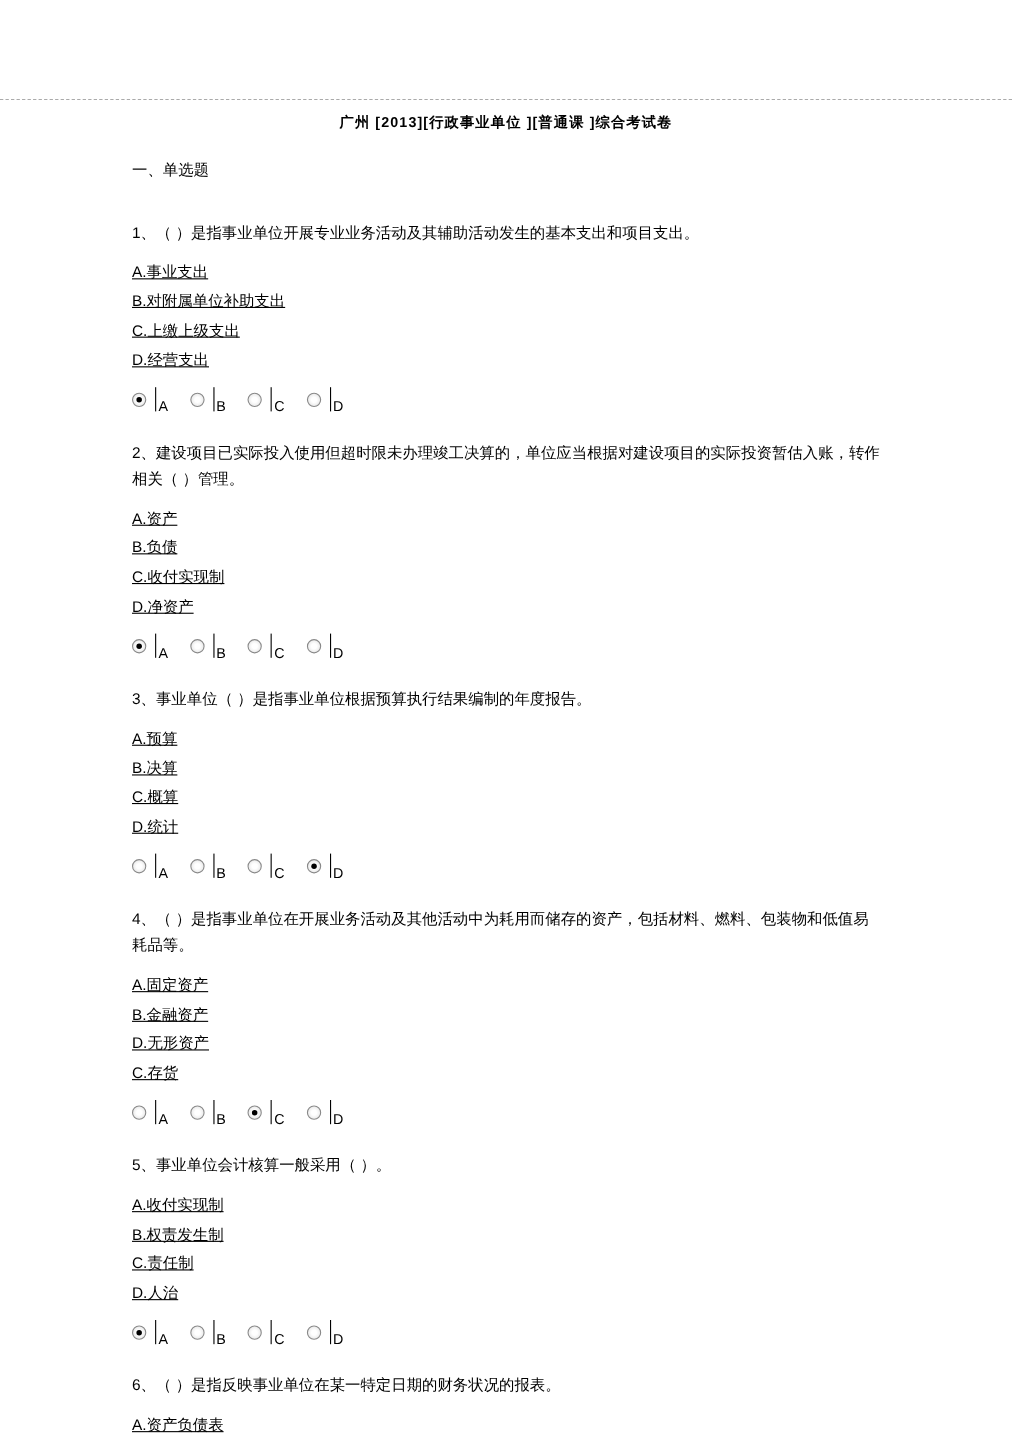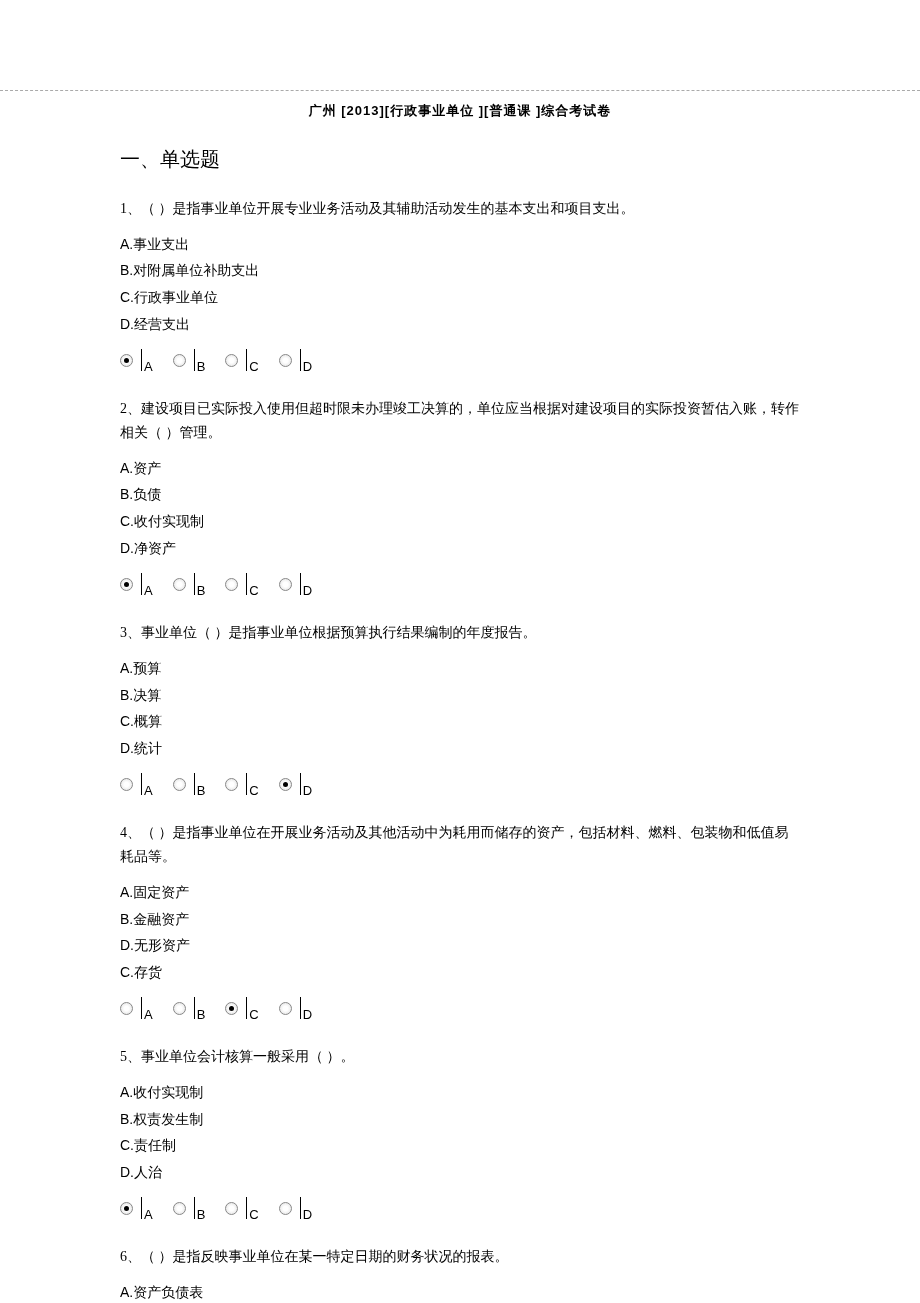--- a/index.html
+++ b/index.html
@@ -16,36 +16,36 @@
       box-sizing: border-box;
     }
     .title {
       text-align: center;
       font-size: 13px;
       font-weight: bold;
       margin-bottom: 26px;
       letter-spacing: 1px;
     }
     .section-title {
-      margin-bottom: 24px;
-      font-size: 20px;
+      margin-bottom: 36px;
+      font-size: 14px;
     }
     .question {
       margin-bottom: 22px;
     }
     .question-text {
       margin-bottom: 10px;
       line-height: 1.7;
-      font-family: Liberation Serif, serif;
     }
     .options {
       line-height: 1.9;
     }
     .opt {
       display: block;
+      text-decoration: underline;
     }
     .radios {
       display: flex;
       align-items: center;
       margin-top: 8px;
       margin-bottom: 8px;
       padding: 4px 0;
     }
     .radio-item {
       display: flex;
@@ -104,21 +104,21 @@
   <div class="top-dash"></div>
   <div class="title">广州 [2013][行政事业单位 ][普通课 ]综合考试卷</div>
   <div class="section-title">一、单选题</div>
 
   <div id="questions-container">
       <div class="question">
         <div class="question-text">1、（        ）是指事业单位开展专业业务活动及其辅助活动发生的基本支出和项目支出。</div>
         <div class="options">
           <span class="opt">A.事业支出</span>
           <span class="opt">B.对附属单位补助支出</span>
-          <span class="opt">C.行政事业单位</span>
+          <span class="opt">C.上缴上级支出</span>
           <span class="opt">D.经营支出</span>
         </div>
         <div class="radios">
           <label class="radio-item">
             <input type="radio" class="radio" name="q0" checked="" style="">
             <span class="vline"></span>
             <span class="radio-label">A</span>
           </label>
           <label class="radio-item">
             <input type="radio" class="radio" name="q0" style="">

